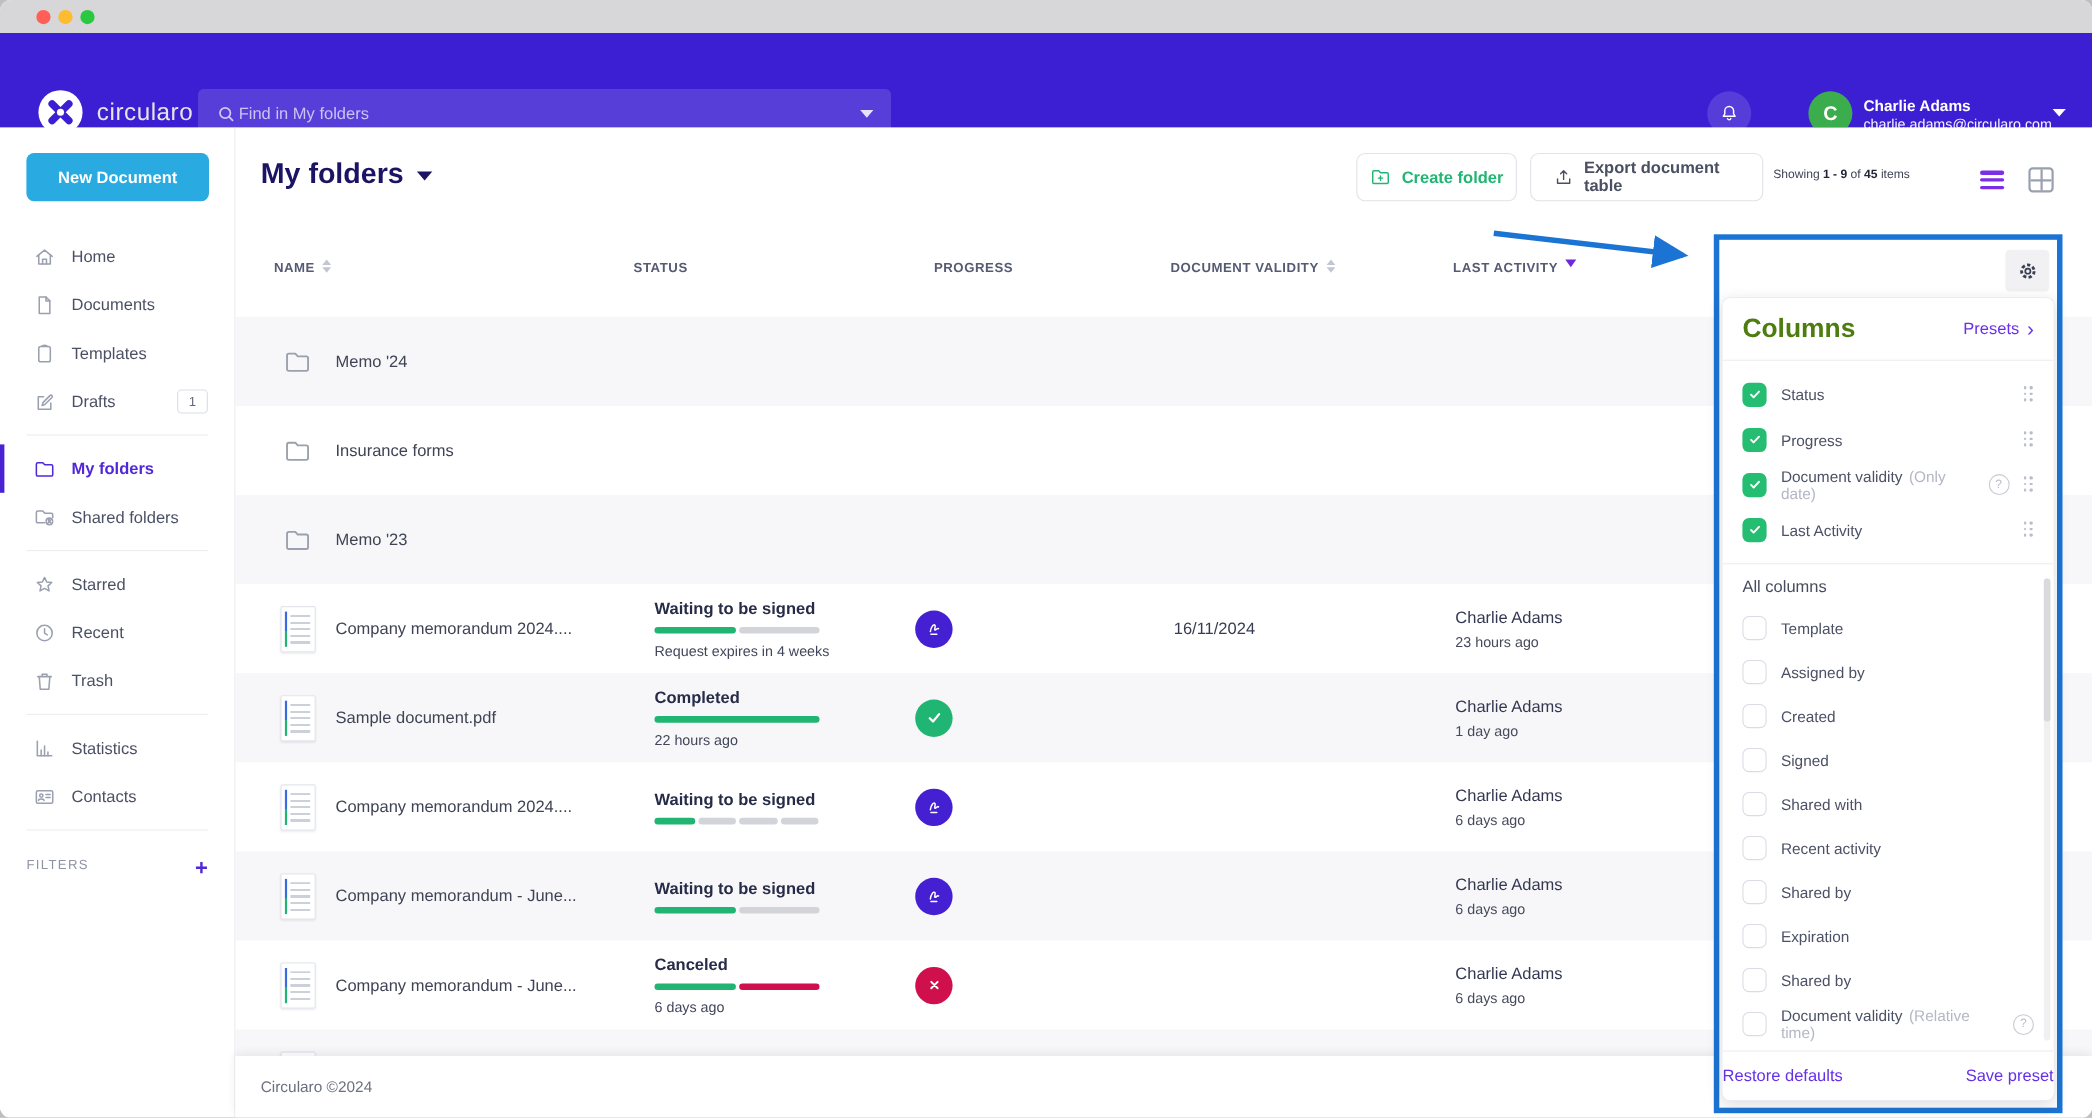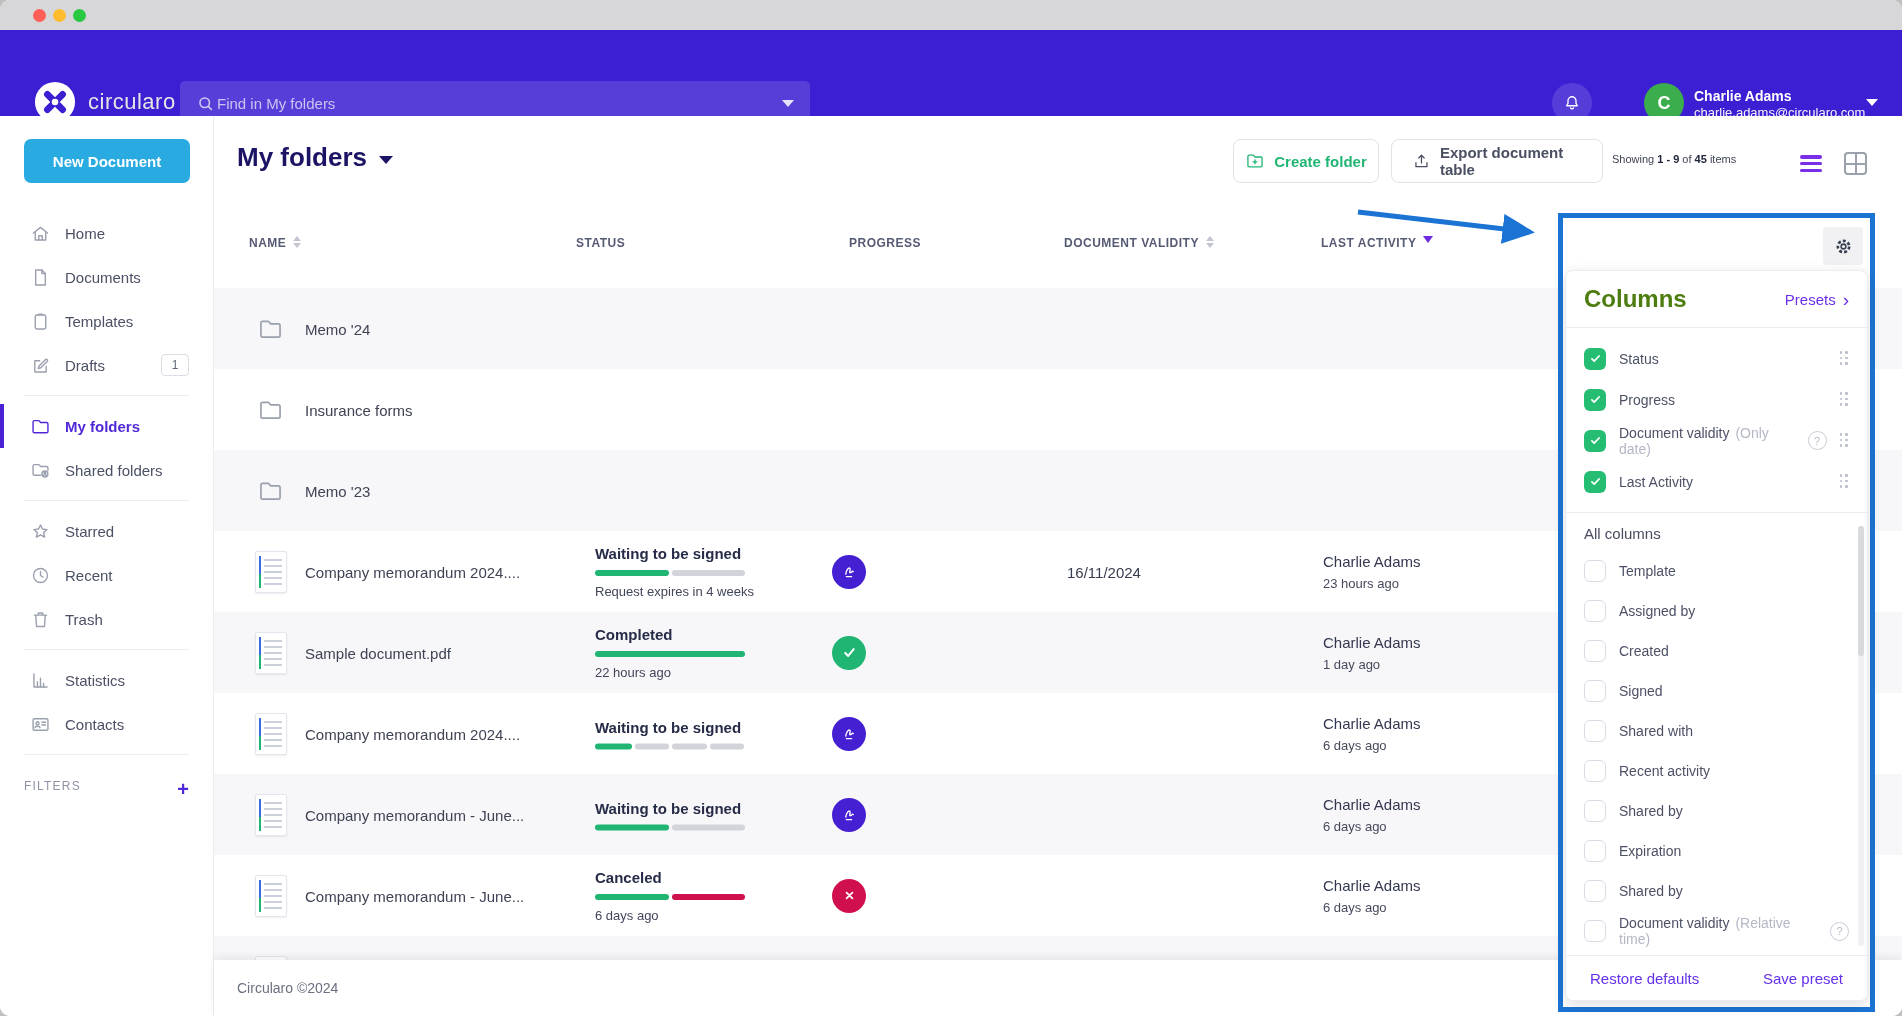--- a/index.html
+++ b/index.html
@@ -112,21 +112,21 @@
   .col-item .sfx{font-size:14px;color:#b4b7c5;margin-left:2px;}
   .cb{width:22px;height:22px;border-radius:6px;box-sizing:border-box;flex:none;cursor:pointer;}
   .cb.checked{background:#25bd71;display:flex;align-items:center;justify-content:center;}
   .cb.un{border:1.5px solid #dadbe5;background:#fff;}
   .help{width:17px;height:17px;border:1.4px solid #c9cbd6;border-radius:50%;color:#b9bcc8;font-size:11px;display:flex;align-items:center;justify-content:center;margin-left:4px;flex:none;}
   .drag-handle{margin-left:auto;display:grid;grid-template-columns:repeat(2,4px);grid-auto-rows:4px;gap:1.5px;cursor:grab;}
   .drag-handle i{width:2.6px;height:2.6px;background:#b9bdc9;border-radius:50%;}
   .allcols-label{margin:12px 18px 0;font-size:15px;color:#474c5f;height:22px;}
   .avail-list{padding:4px 18px 60px;}
   .avail-list .col-item{height:40px;}
-  .card-foot{position:absolute;left:0;right:0;bottom:0;height:44px;background:#fff;border-top:1px solid #ededf1;display:flex;align-items:center;justify-content:space-between;padding:0 24px;}
+  .card-foot{position:absolute;left:0;right:0;bottom:0;height:44px;background:#fff;border-top:1px solid #ededf1;display:flex;align-items:center;justify-content:space-between;padding:0 0;}
   .plink{color:#6430e8;font-size:15px;cursor:pointer;}
   .scrolltrack{position:absolute;right:3px;top:255px;height:420px;width:6px;border-radius:3px;background:#f0f0f3;}
   .scrolltrack .thumb{position:absolute;top:0;left:0;right:0;height:130px;border-radius:3px;background:#d9dade;}
   svg{display:block;}
 </style>
 </head>
 <body>
 
 <div class="window">
 

